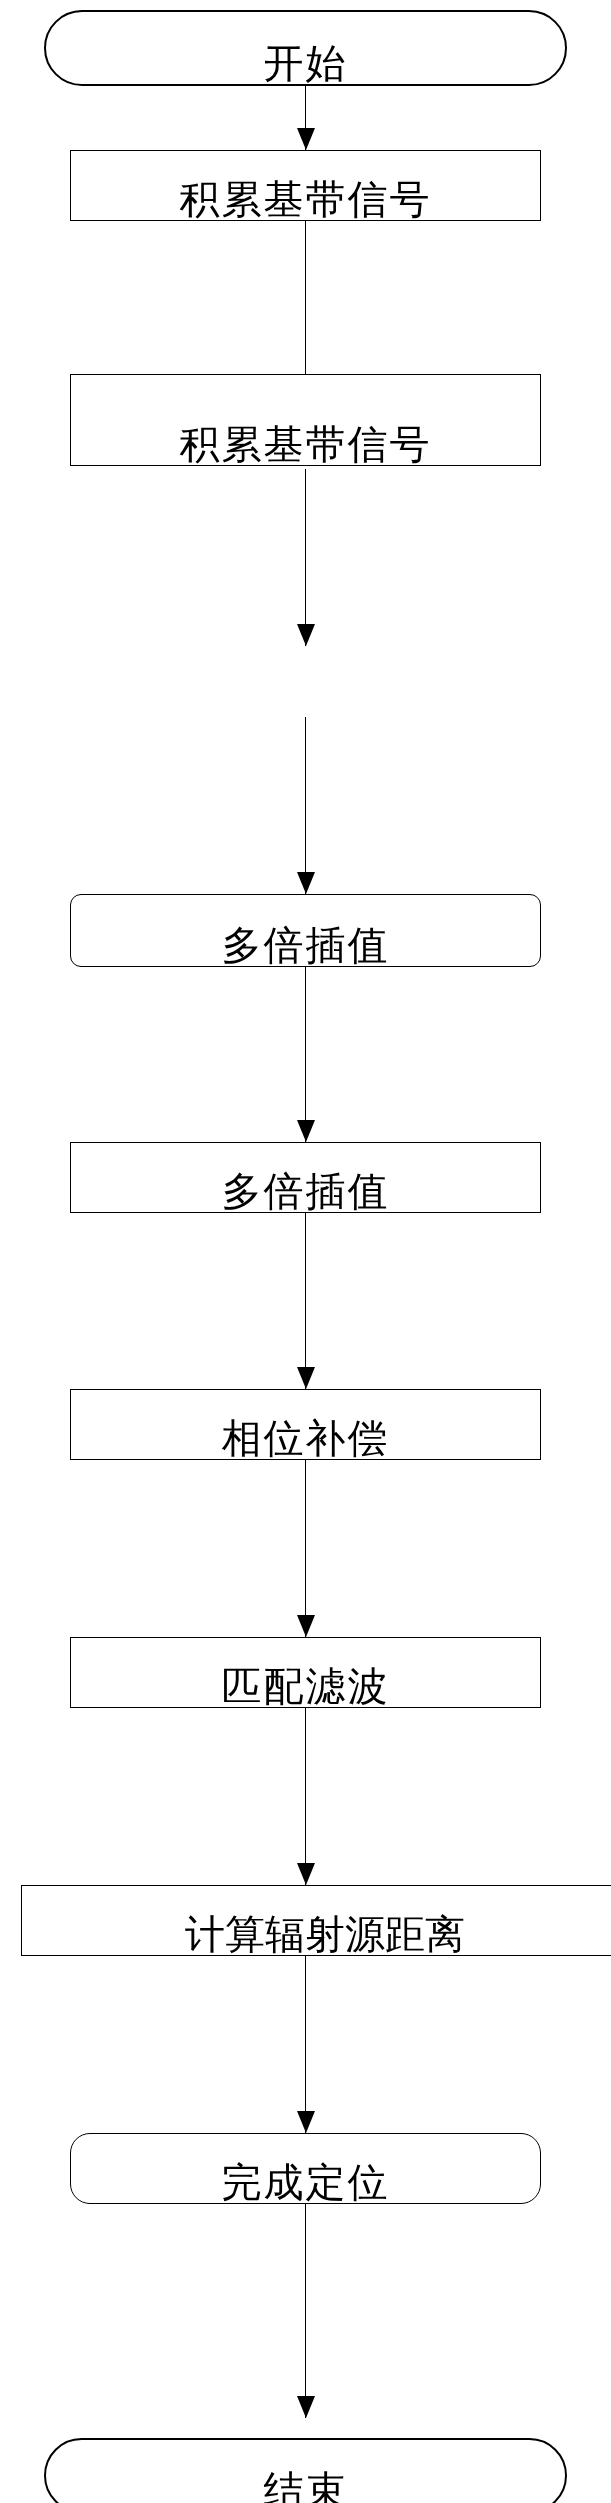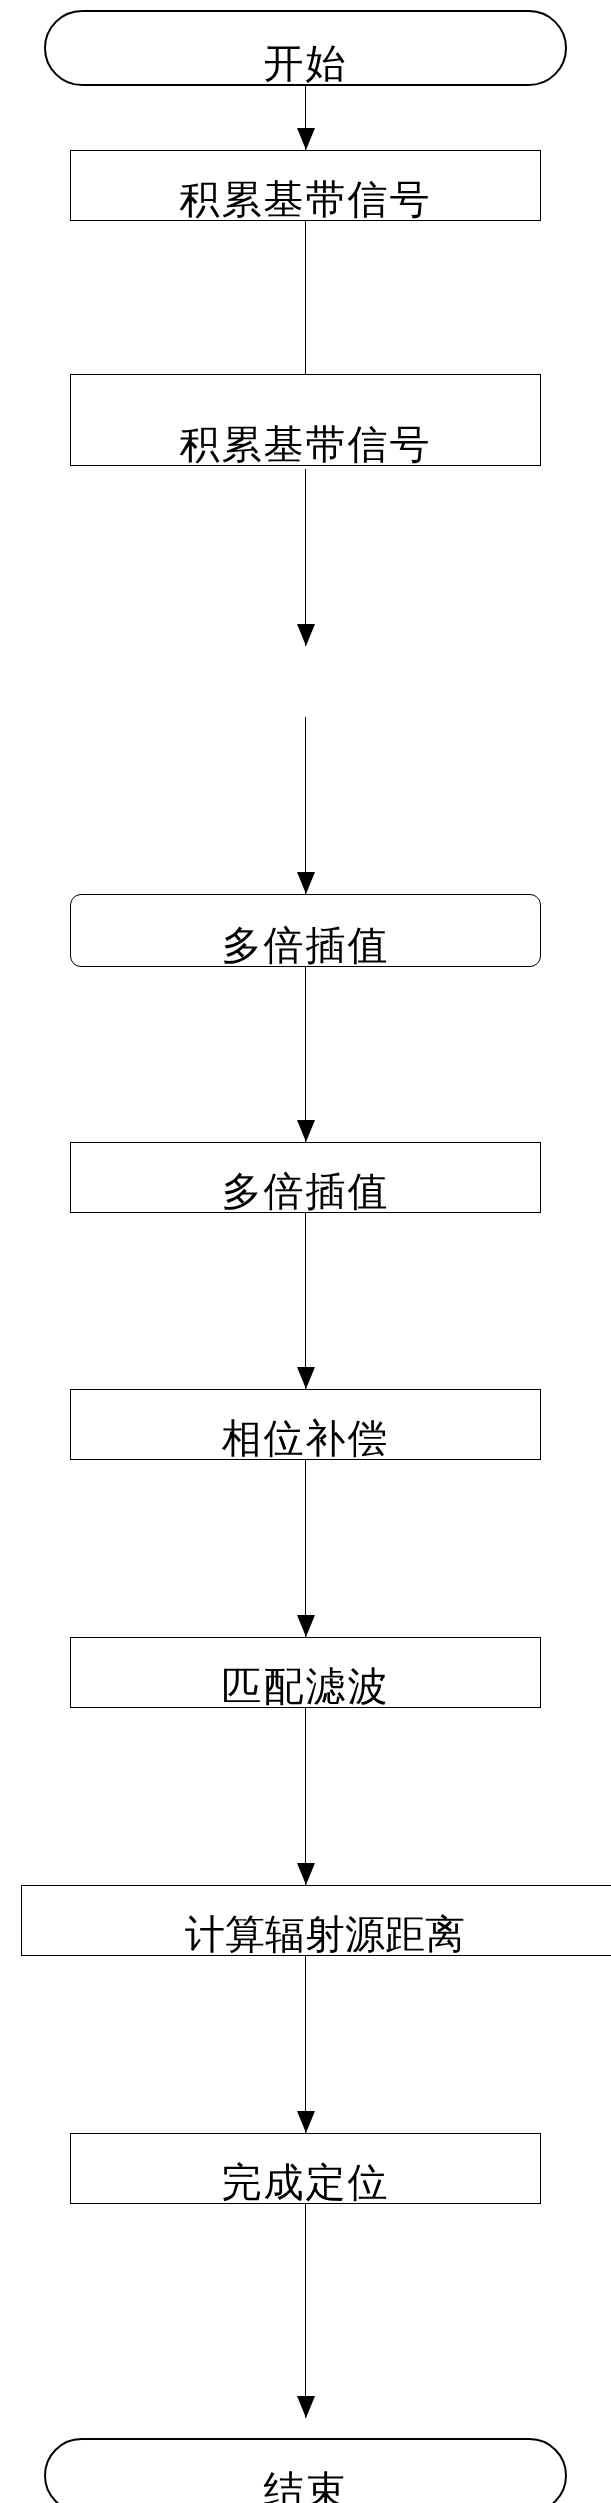--- a/index.html
+++ b/index.html
@@ -97,19 +97,19 @@
     </div>
     <div class="node" style="left: 70px; top: 1389px; width: 471px; height: 71px;">
       <span class="node-label">相位补偿</span>
     </div>
     <div class="node" style="left: 70px; top: 1637px; width: 471px; height: 71px;">
       <span class="node-label">匹配滤波</span>
     </div>
     <div class="node wide" style="left: 21px; top: 1885px; width: 608px; height: 71px;">
       <span class="node-label">计算辐射源距离</span>
     </div>
-    <div class="node" style="left: 70px; top: 2133px; width: 471px; height: 71px;">
+    <div class="node" style="left: 70px; top: 2133px; width: 471px; height: 71px; border-radius: 20px;">
       <span class="node-label">完成定位</span>
     </div>
     <div class="node terminal" style="left: 44px; top: 2418px; width: 523px; height: 75px; margin-top: 20px;">
       <span class="node-label">结束</span>
     </div>
   </div>
 
 </body></html>

